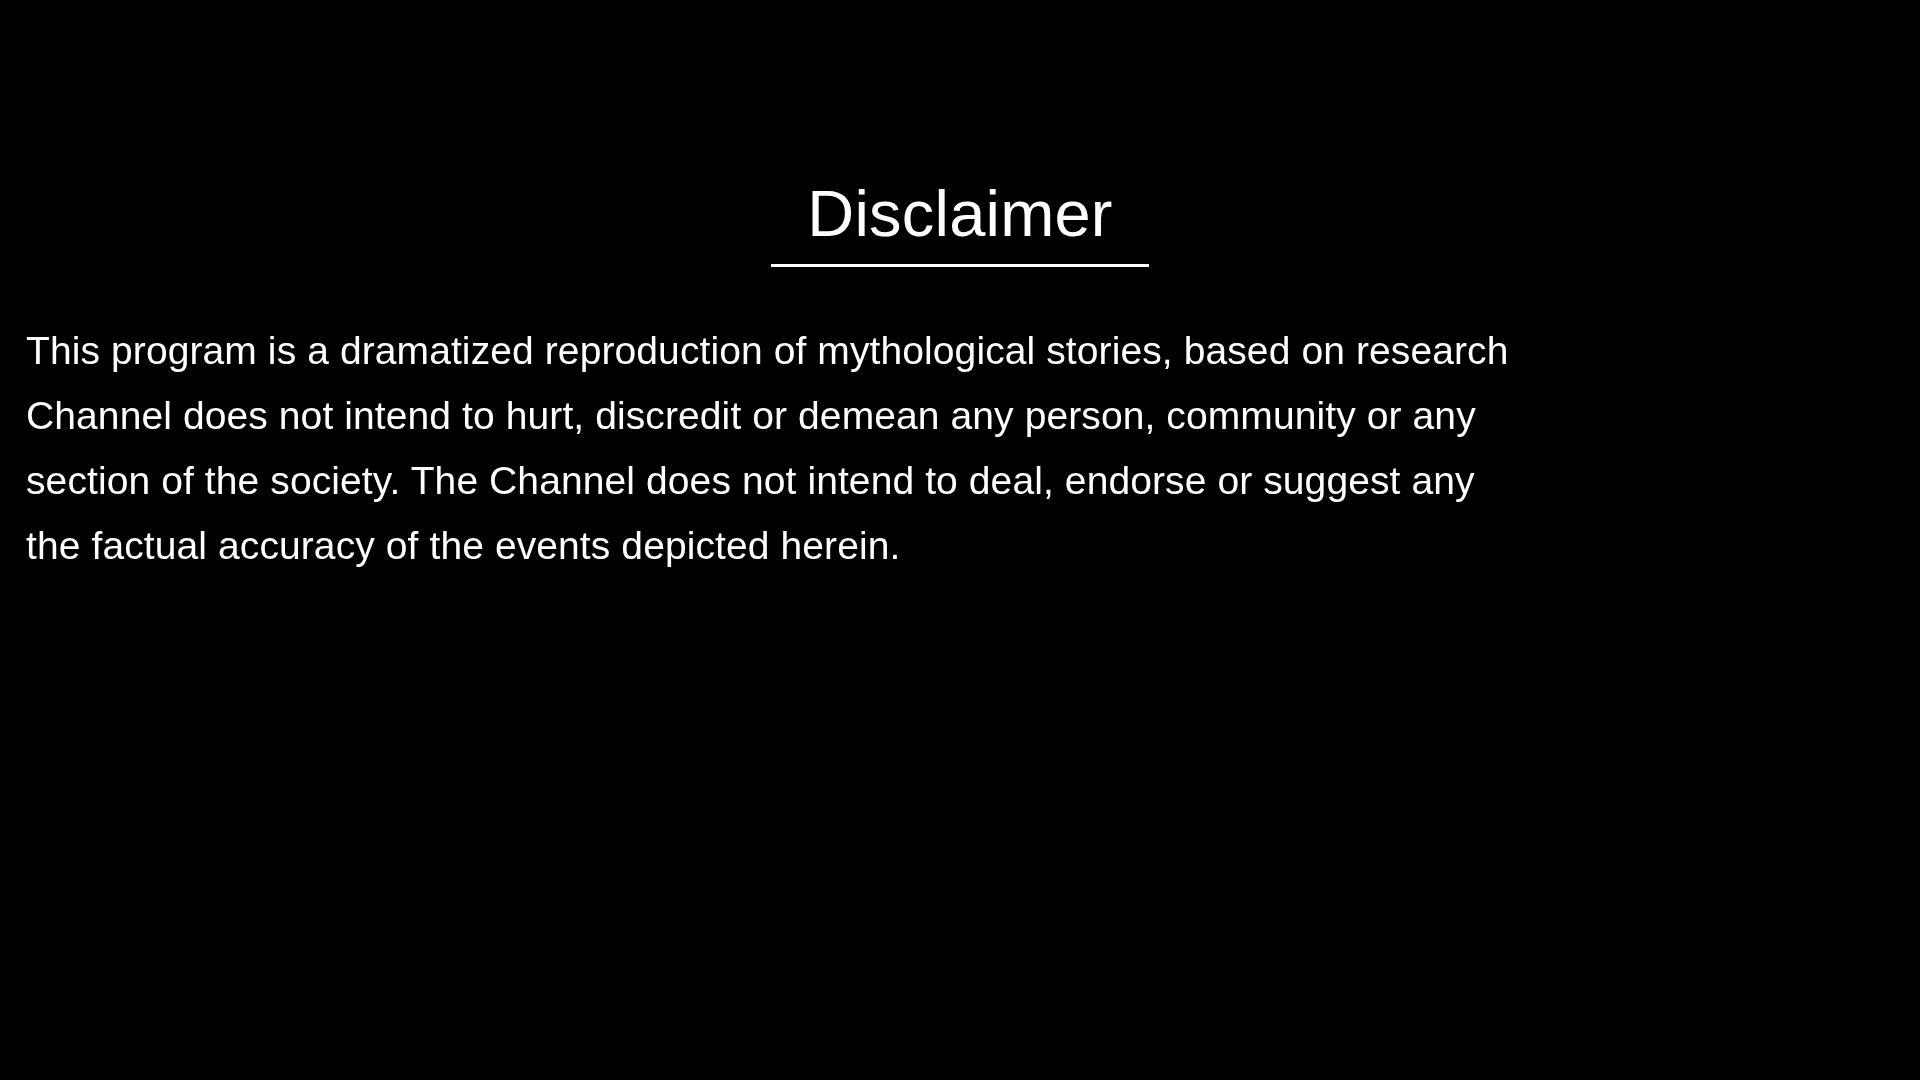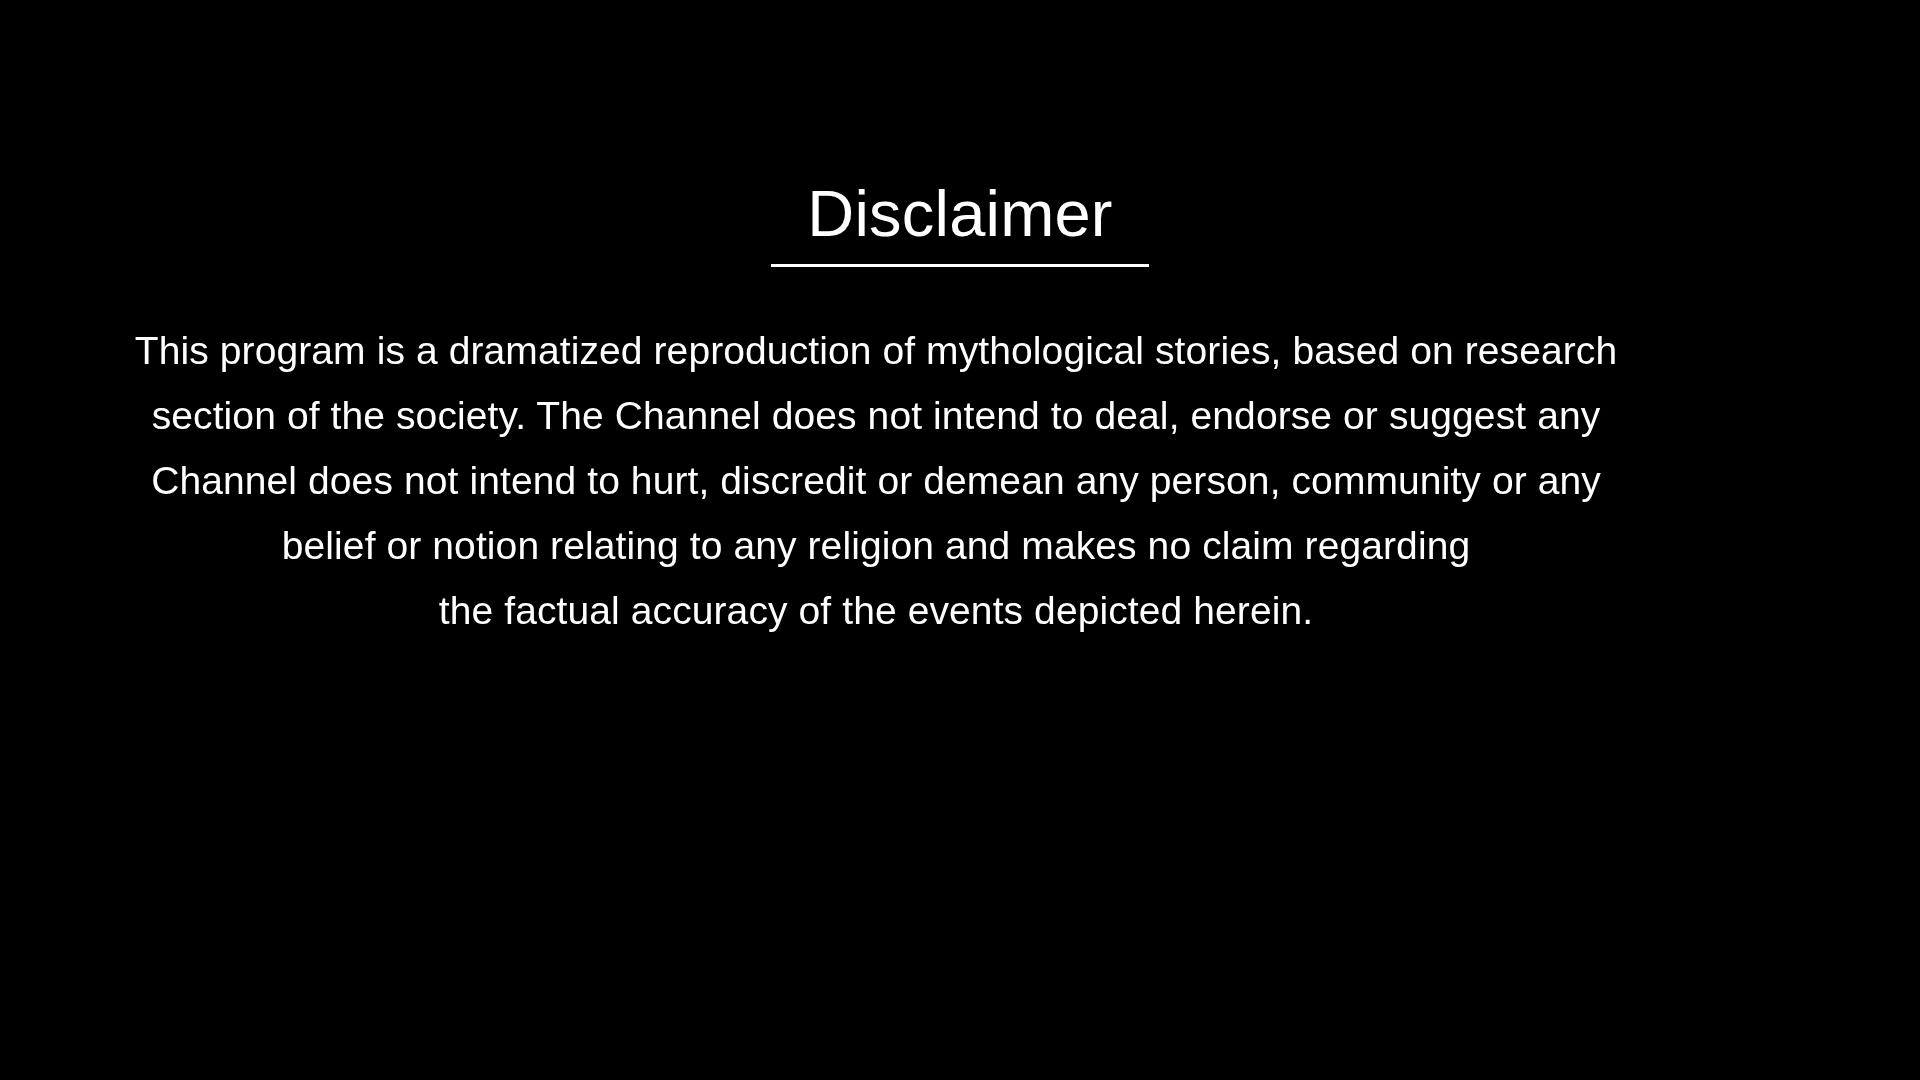--- a/index.html
+++ b/index.html
@@ -54,21 +54,20 @@
     border: 0;
   }
 
   
   .body-block {
     position: absolute;
     top: 318px;
     left: 50%;
     transform: translateX(-50%);
     width: 1700px;
-    text-align: center;
   }
 
   .body-line {
     display: block;
     color: #ffffff;
     font-family: "Liberation Sans", "DejaVu Sans", sans-serif;
     font-size: 39px;
     font-weight: 400;
     line-height: 65px;
     letter-spacing: 0.1px;
@@ -80,19 +79,18 @@
 
 <div class="slide">
 
   <div class="title-block">
     <span class="title">Disclaimer</span>
     <span class="title-rule"></span>
   </div>
 
   <div class="body-block">
     <span class="body-line">This program is a dramatized reproduction of mythological stories, based on research</span>
+    <span class="body-line">Channel does not intend to hurt, discredit or demean any person, community or any</span>
     <span class="body-line">section of the society. The Channel does not intend to deal, endorse or suggest any</span>
-    <span class="body-line">Channel does not intend to hurt, discredit or demean any person, community or any</span>
-    <span class="body-line">belief or notion relating to any religion and makes no claim regarding</span>
     <span class="body-line">the factual accuracy of the events depicted herein.</span>
   </div>
 
 </div>
 
 </body></html>

